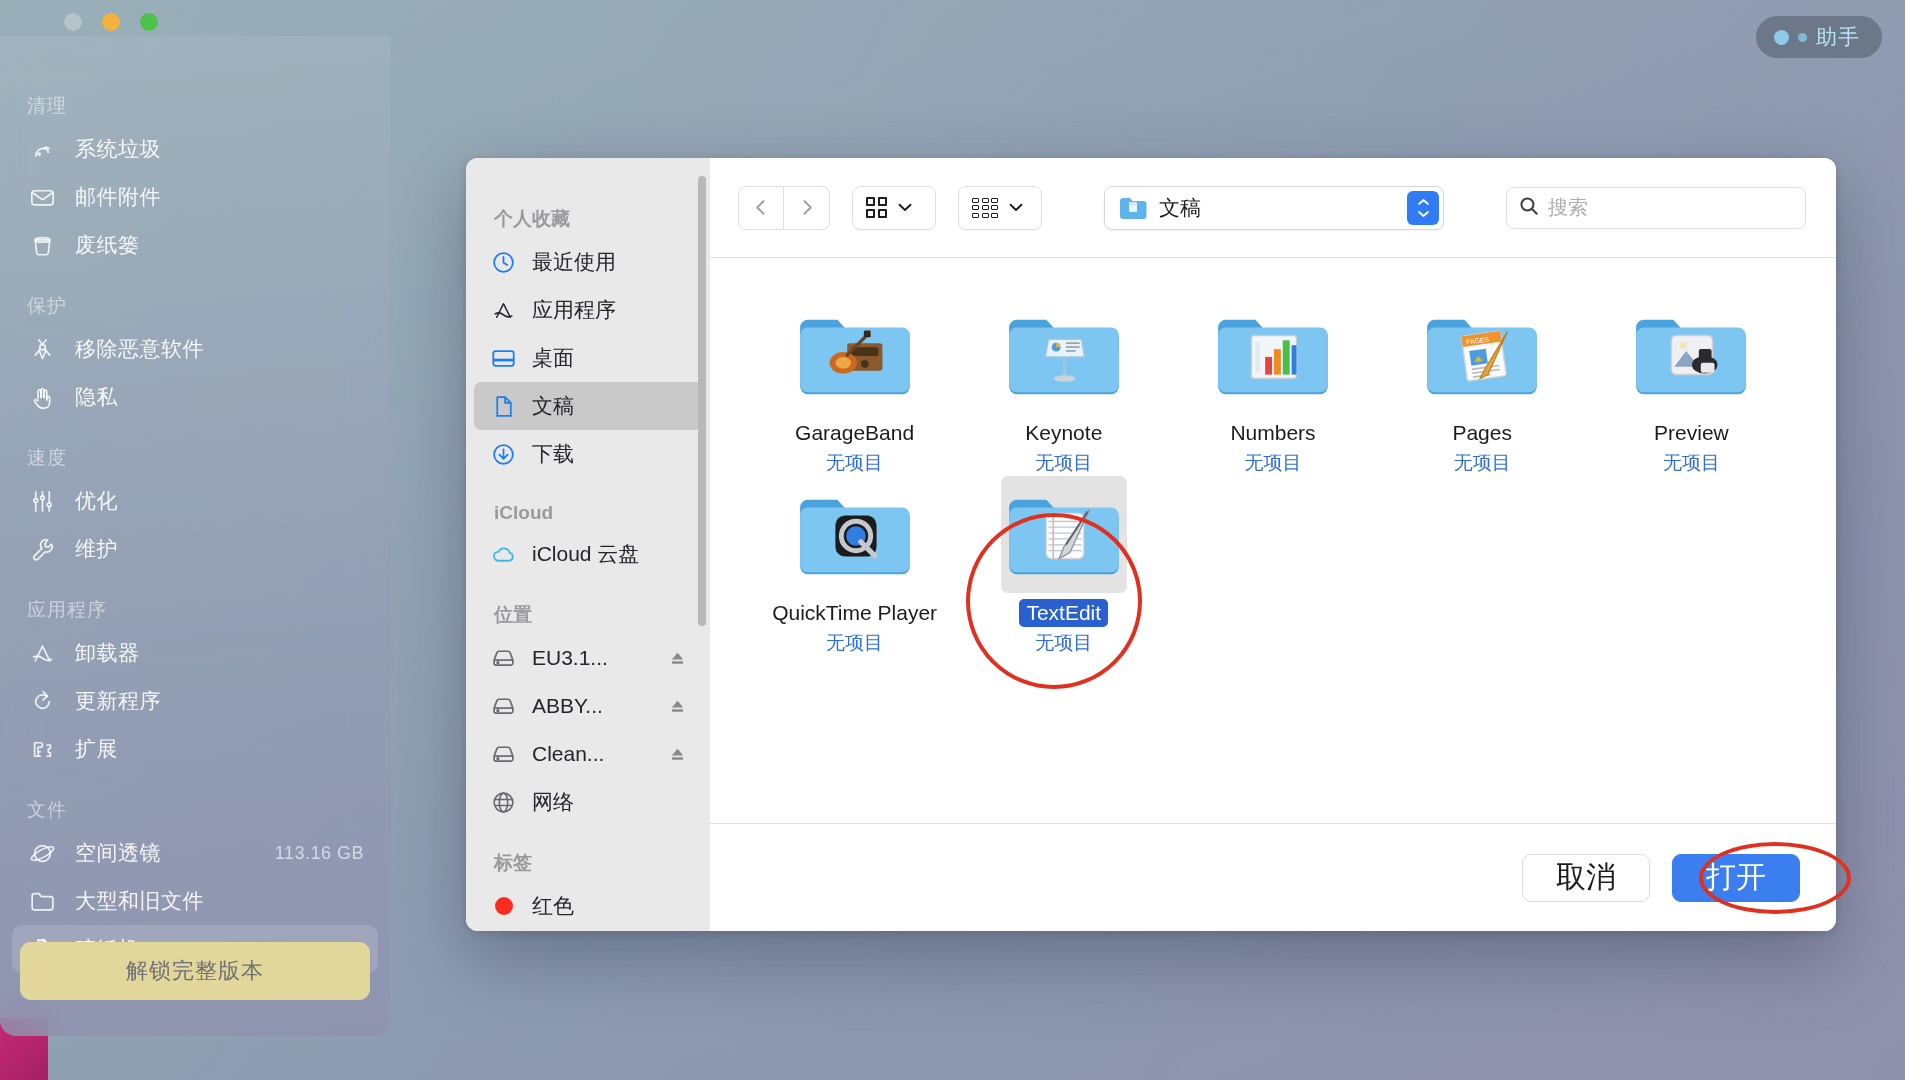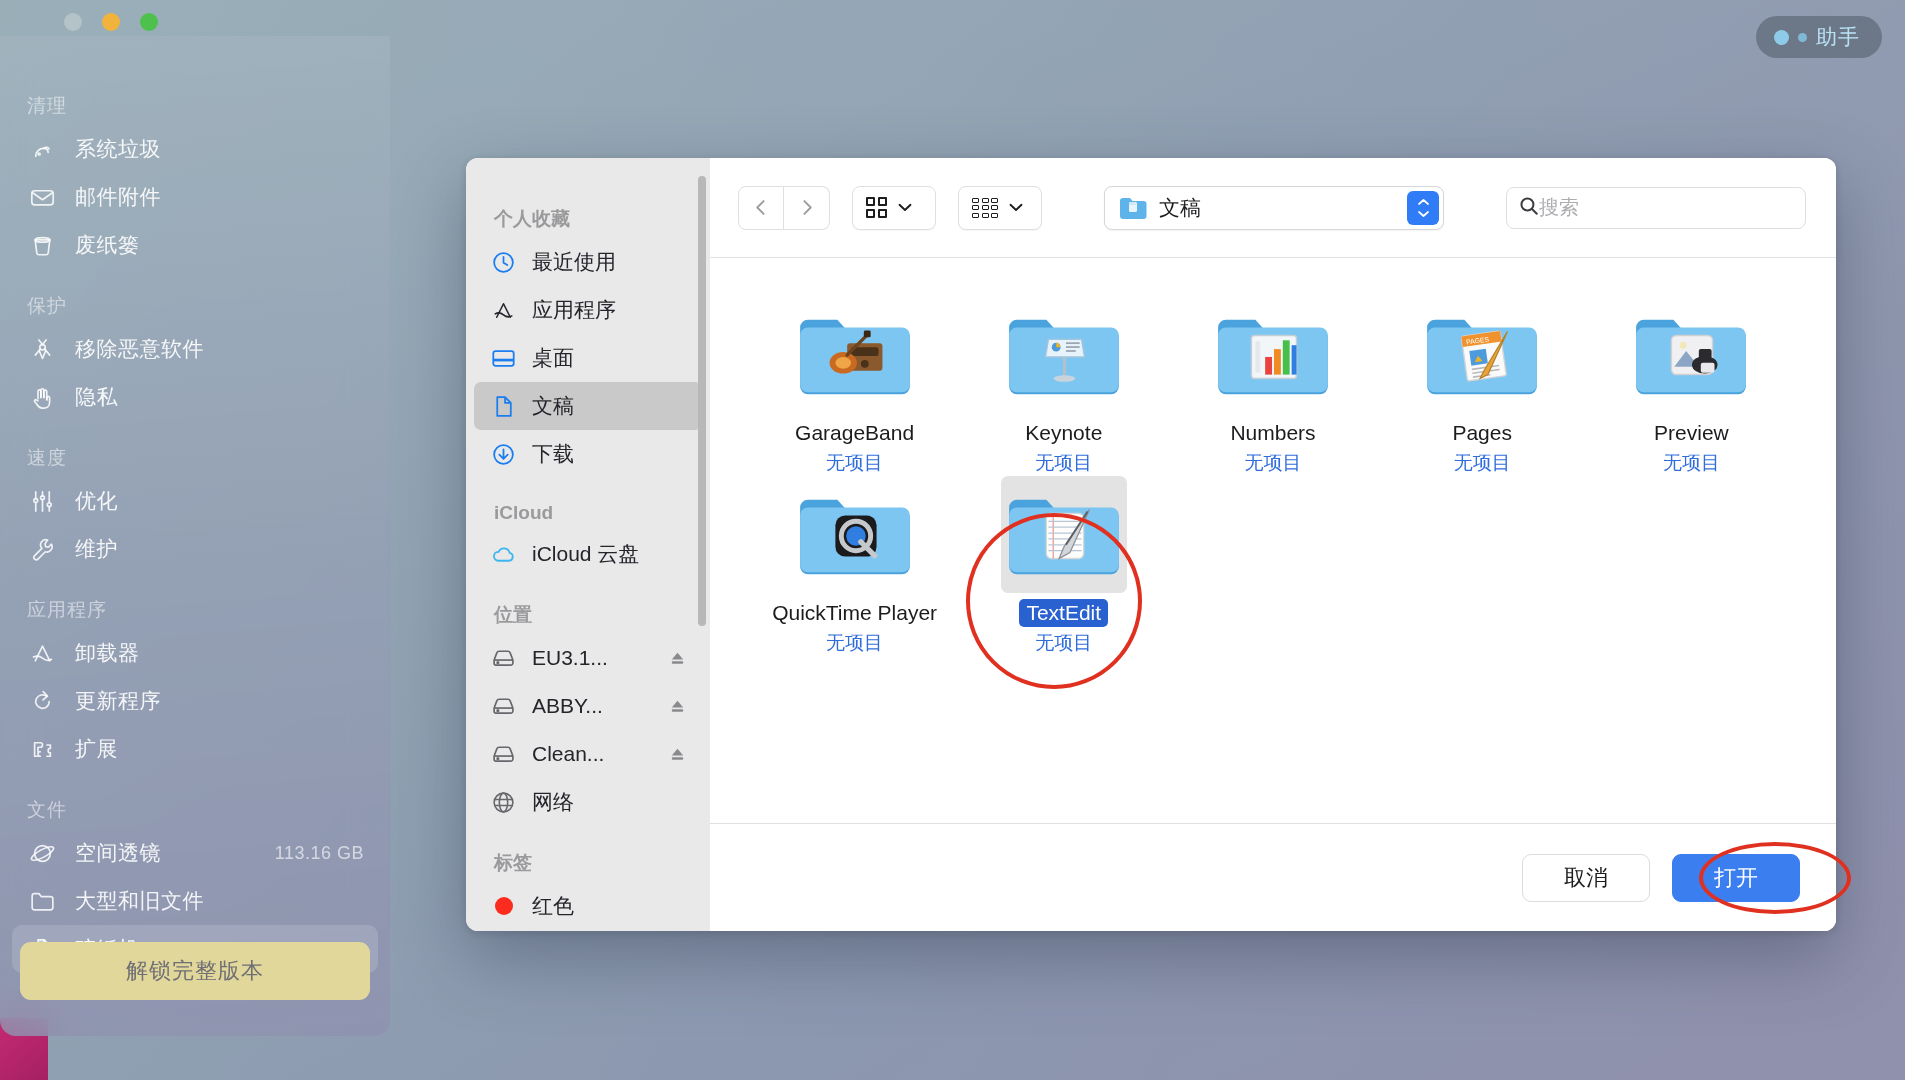--- a/index.html
+++ b/index.html
@@ -191,21 +191,21 @@
     width: 32px; height: 34px; border-radius: 6px;
     background: #2f7cf6; color: #fff;
     display: flex; flex-direction: column; align-items: center; justify-content: center; gap: 2px;
   }
   .stepper svg { width: 13px; height: 9px; display: block; }
 
   .search-box {
     margin-left: auto;
     width: 300px; height: 42px;
     background: #fff; border: 1px solid #dedede; border-radius: 8px;
-    display: flex; align-items: center; padding: 0 12px; 
+    display: flex; align-items: center; padding: 0 12px; gap: 9px;
   }
   .search-box input {
     border: none; outline: none; font-size: 20px; color: #1c1c1f;
     background: transparent; width: 100%;
     font-family: "Liberation Sans", sans-serif;
   }
   .search-box input::placeholder { color: #adadb1; }
 
   .finder-content {
     flex: 1 1 auto; padding: 38px 40px 0 40px;
@@ -235,21 +235,21 @@
   .finder-footer {
     height: 108px; flex: 0 0 108px;
     border-top: 1px solid #e1e1e1;
     display: flex; align-items: center; justify-content: flex-end;
     padding-right: 36px; gap: 22px;
     background: #fff;
     position: relative;
   }
   .btn {
     min-width: 128px; height: 48px; border-radius: 9px;
-    font-size: 22px; cursor: pointer; border: 1px solid #dcdcdc;
+    font-size: 30px; cursor: pointer; border: 1px solid #dcdcdc;
     background: #fff; color: #1c1c1f;
     display: flex; align-items: center; justify-content: center;
     font-family: "Liberation Sans", sans-serif;
   }
   .btn.primary { background: #3b7ef0; color: #fff; border-color: #3b7ef0; }
 
   
   .annot {
     position: absolute;
     border: 4px solid #e03020;

